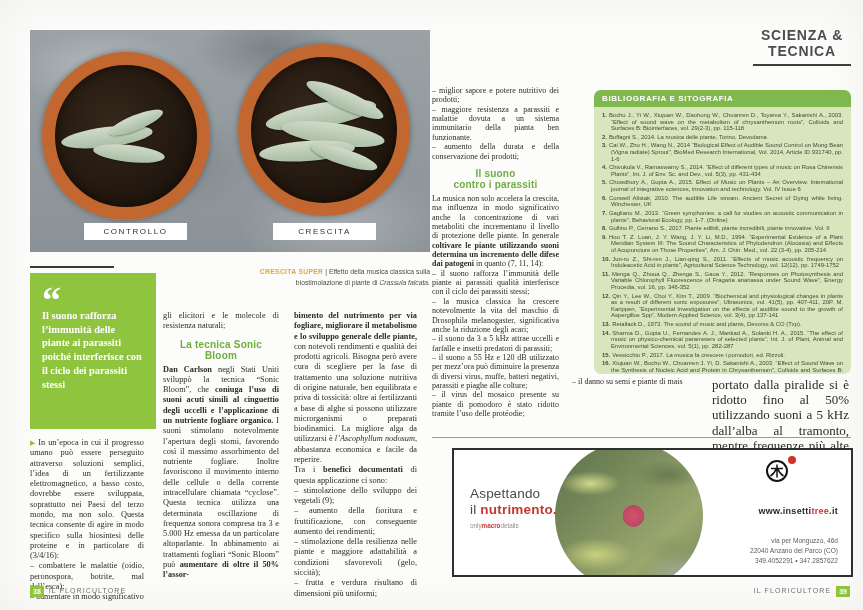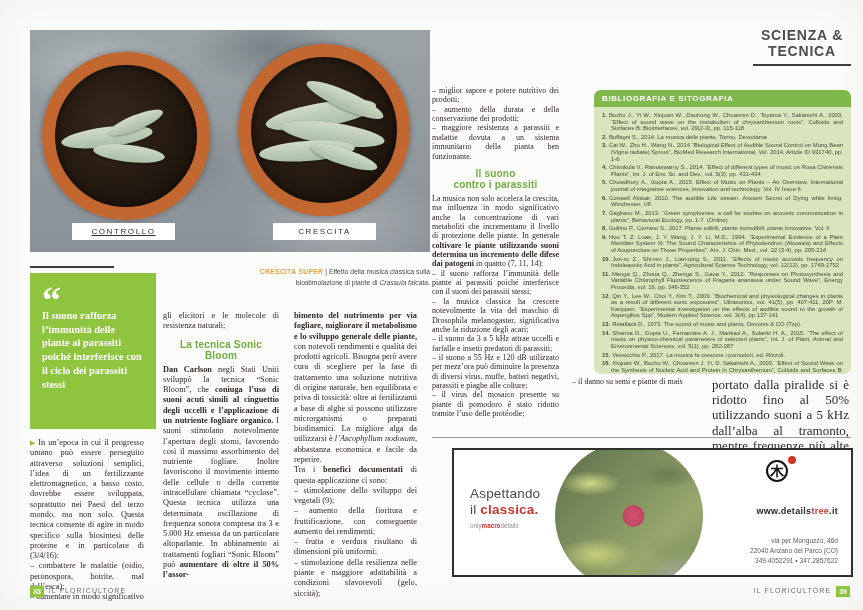--- a/index.html
+++ b/index.html
@@ -23,21 +23,21 @@
       linear-gradient(#9aa2a6, #8b9297); }
   .pot { position:absolute; border-radius:50%; border:13px solid #c2672f;
     background:radial-gradient(circle at 40% 40%, #35271b, #1e140c 75%);
     box-shadow:0 0 6px rgba(0,0,0,.35), inset 0 0 10px rgba(0,0,0,.6); }
   .pot-control { left:12px; top:22px; width:168px; height:168px; }
   .pot-treated { left:208px; top:14px; width:172px; height:172px; }
   .leaf { position:absolute; background:linear-gradient(#d0dbc9,#a9bda4); border-radius:50%;
     box-shadow:0 1px 2px rgba(0,0,0,.35); }
   .photo-label { position:absolute; bottom:12px; width:103px; background:#fff; text-align:center;
     padding:4px 0; font-size:8px; letter-spacing:1.6px; color:#2f2f2f; }
-  .label-control { left:42px;text-decoration:underline; } .label-treated { left:243px; }
+  .label-control { left:54px; } .label-treated { left:243px; }
 
   
   .caption { position:absolute; left:238px; top:267px; width:192px; text-align:right;
     font-size:6.8px; line-height:1.55; color:#4f4b45; }
   .caption .kicker { color:#e3a643; font-weight:bold; letter-spacing:.3px; }
   .caption .species { font-style:italic; }
 
   
   .quote-rule { position:absolute; left:30px; top:266px; width:84px; height:2px; background:#3a3a3a; }
   .quote-box { position:absolute; left:30px; top:273px; width:126px; height:156px;
@@ -155,31 +155,31 @@
     <div>gli elicitori e le molecole di resistenza naturali;</div>
     <div class="green-heading">La tecnica Sonic Bloom</div>
     <div><span class="b">Dan Carlson</span><span> negli Stati Uniti sviluppò la tecnica “Sonic Bloom”, che </span><span class="b">coniuga l’uso di suoni acuti simili al cinguettio degli uccelli e l’applicazione di un nutriente fogliare organico.</span><span> I suoni stimolano notevolmente l’apertura degli stomi, favorendo così il massimo assorbimento del nutriente fogliare. Inoltre favoriscono il movimento interno delle cellule o della corrente intracellulare chiamata “cyclose”. Questa tecnica utilizza una determinata oscillazione di frequenza sonora compresa tra 3 e 5.000 Hz emessa da un particolare altoparlante. In abbinamento ai trattamenti fogliari “Sonic Bloom” può </span><span class="b">aumentare di oltre il 50% l’assor-</span></div>
   </div>
 
   <div class="body-col col-3">
     <div><span class="b">bimento del nutrimento per via fogliare, migliorare il metabolismo e lo sviluppo generale delle piante, </span><span>con notevoli rendimenti e qualità dei prodotti agricoli. Bisogna però avere cura di scegliere per la fase di trattamento una soluzione nutritiva di origine naturale, ben equilibrata e priva di tossicità: oltre ai fertilizzanti a base di alghe si possono utilizzare microrganismi o preparati biodinamici. La migliore alga da utilizzarsi è </span><span class="i">l’Ascophyllum nodosum</span><span>, abbastanza economica e facile da reperire.</span></div>
     <div><span>Tra i </span><span class="b">benefici documentati</span><span> di questa applicazione ci sono:</span></div>
     <div>– stimolazione dello sviluppo dei vegetali (9);</div>
     <div>– aumento della fioritura e fruttificazione, con conseguente aumento dei rendimenti;</div>
+    <div>– stimolazione della resilienza nelle piante e maggiore adattabilità a condizioni sfavorevoli (gelo, siccità);</div>
     <div>– frutta e verdura risultano di dimensioni più uniformi;</div>
-    <div>– stimolazione della resilienza nelle piante e maggiore adattabilità a condizioni sfavorevoli (gelo, siccità);</div>
   </div>
 
   <div class="body-col col-4">
     <div>– miglior sapore e potere nutritivo dei prodotti;</div>
+    <div>– maggiore resistenza a parassiti e malattie dovuta a un sistema immunitario della pianta ben funzionante.</div>
     <div>– aumento della durata e della conservazione dei prodotti;</div>
-    <div>– maggiore resistenza a parassiti e malattie dovuta a un sistema immunitario della pianta ben funzionante.</div>
     <div class="green-heading"><span>Il suono</span><br><span>contro i parassiti</span></div>
     <div><span>La musica non solo accelera la crescita, ma influenza in modo significativo anche la concentrazione di vari metaboliti che incrementano il livello di protezione delle piante. In generale </span><span class="b">coltivare le piante utilizzando suoni determina un incremento delle difese dai patogeni</span><span> in quanto (7, 11, 14):</span></div>
-    <div>– il suono rafforza l’immunità delle piante ai parassiti poiché interferisce con il suoni dei parassiti stessi;</div>
+    <div>– il suono rafforza l’immunità delle piante ai parassiti qualità interferisce con il ciclo dei parassiti stessi;</div>
     <div>– la musica classica ha crescere notevolmente la vita del maschio di Drosophila melanogaster, significativa anche la riduzione degli acari;</div>
     <div>– il suono da 3 a 5 kHz attrae uccelli e farfalle e insetti predatori di parassiti;</div>
     <div>– il suono a 55 Hz e 120 dB utilizzato per mezz’ora può diminuire la presenza di diversi virus, muffe, batteri negativi, parassiti e piaghe alle colture;</div>
     <div>– il virus del mosaico presente su piante di pomodoro è stato ridotto tramite l’uso delle protéodie;</div>
   </div>
 
   <div class="body-col col-5">
     <div>– il danno su semi e piante di mais</div>
   </div>
 
@@ -210,31 +210,31 @@
     </div>
   </div>
 
   <div class="ad-rule"></div>
   <div class="ad-box">
     <div class="ad-circle"></div>
     <div class="ad-ring ring-1"></div>
     <div class="ad-ring ring-2"></div>
     <div class="ad-headline">
       <span>Aspettando</span><br>
-      <span>il </span><span class="accent">classica.</span>
+      <span>il </span><span class="accent">nutrimento.</span>
     </div>
     <div class="ad-tagline"><span>only</span><span class="accent">macro</span><span>details</span></div>
     <div class="ad-logo">
       <svg width="24" height="24" viewBox="0 0 24 24">
           <circle cx="12" cy="12" r="10" fill="none" stroke="#141414" stroke-width="2"></circle>
           <path d="M12 5.5 V18.5 M6 9.5 H18 M11.3 9.5 C10.3 12.5 8 15.5 5.5 17 M12.7 9.5 C13.7 12.5 16 15.5 18.5 17" fill="none" stroke="#141414" stroke-width="1.5"></path>
         </svg>
     </div>
     <span class="ad-logo-dot"></span>
-    <div class="ad-url"><span>www.details</span><span class="accent">tree</span><span>.it</span></div>
+    <div class="ad-url"><span>www.insetti</span><span class="accent">tree</span><span>.it</span></div>
     <div class="ad-address">
       <span>via per Monguzzo, 46d</span><br>
       <span>22040 Anzano del Parco (CO)</span><br>
       <span>349.4052291 • 347.2857622</span>
     </div>
   </div>
 
   <div class="footer footer-left">
     <span class="pagenum">38</span><span>IL FLORICULTORE</span>
   </div>

